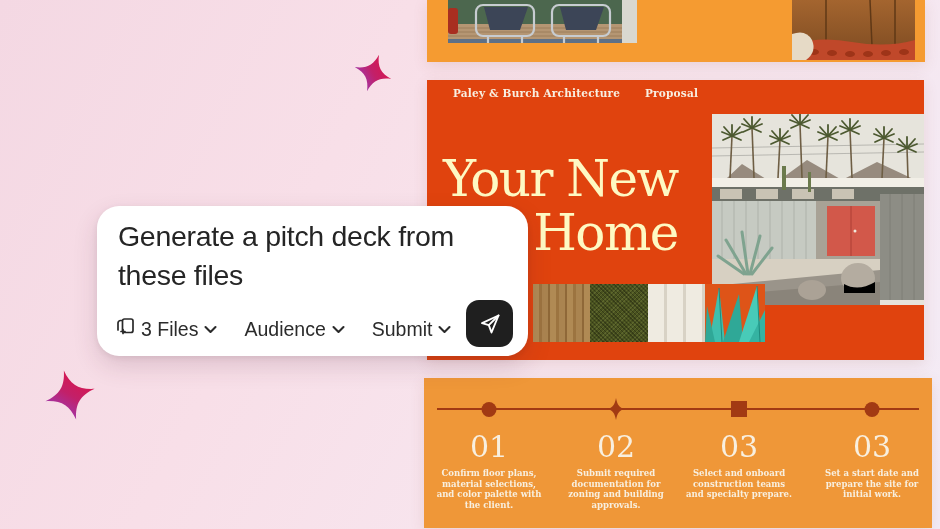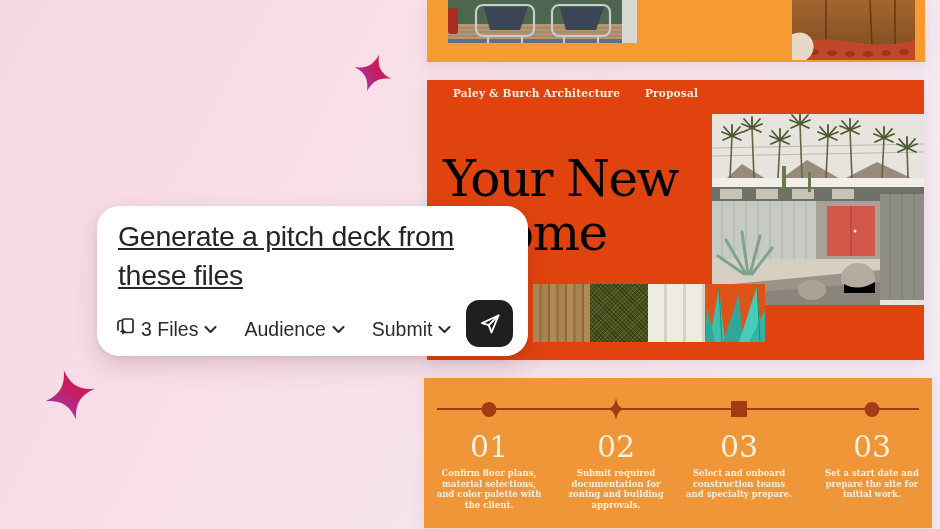--- a/index.html
+++ b/index.html
@@ -23,22 +23,22 @@
   .slide-main { left:427px; top:80px; width:497px; height:280px; background:#E0430E; }
   .slide-main .brand {
     position:absolute; left:11px; top:6px; color:#F8EFE1;
     font:bold 10.5px/14px "DejaVu Serif", serif; letter-spacing:.2px;margin-left:15px;
   }
   .slide-main .doctype {
     position:absolute; left:218px; top:6px; color:#F8EFE1;
     font:bold 10.5px/14px "DejaVu Serif", serif; letter-spacing:.2px;
   }
   .slide-title {
-    position:absolute; left:16px; top:72px; color:#000000;
-    font:normal 50px/54px "DejaVu Serif", serif; letter-spacing:-1.5px; white-space:nowrap;
+    position:absolute; left:16px; top:72px; color:#fef9c3;
+    font:normal 50px/54px "DejaVu Serif", serif; letter-spacing:-1.5px; white-space:nowrap;text-align:right;
   }
   .slide-title .l2 { display:block; padding-left:19px; }
   .house-photo { position:absolute; left:285px; top:34px; width:212px; height:191px; }
   .swatch-row { position:absolute; left:106px; top:204px; height:58px; display:flex; }
   .swatch { height:58px; position:relative; overflow:hidden; }
   .swatch-wood { width:57px;
     background:repeating-linear-gradient(90deg,#B08A54 0 6px,#9C7440 6px 9px,#AA8450 9px 15px,#8F6838 15px 17px); }
   .swatch-fabric { width:58px; background:#49521F;
     background-image:repeating-linear-gradient(45deg,rgba(0,0,0,.28) 0 1px,transparent 1px 3px),
                      repeating-linear-gradient(-45deg,rgba(130,140,70,.35) 0 1px,transparent 1px 3px); }
@@ -65,21 +65,21 @@
 
   
   .card { position:absolute; background:#FFFFFF; border-radius:22px;
     box-shadow:0 10px 24px rgba(90,40,60,.16), 0 2px 6px rgba(0,0,0,.07); }
   .card-small { left:96px; top:109px; width:366px; height:74px; display:flex; align-items:center; }
   .card-small .icon-wrap { margin-left:20px; width:36px; height:36px; display:flex; align-items:center; justify-content:center; }
   .card-small .label { margin-left:15px; color:#2B2B2B; font-size:28.5px; font-weight:400; letter-spacing:-.3px; }
 
   .card-large { left:97px; top:206px; width:431px; height:150px; }
   .prompt-text { position:absolute; left:21px; top:11px; width:380px; color:#252525;
-    font-size:28.5px; line-height:39px; letter-spacing:-.3px;text-decoration:underline; }
+    font-size:28.5px; line-height:39px; letter-spacing:-.3px; }
   .controls { position:absolute; left:19px; bottom:15px; display:flex; align-items:center; gap:27px; }
   .control { display:flex; align-items:center; gap:6px; color:#2B2B2B; font-size:19.5px; cursor:pointer;text-align:right; }
   .send-btn { position:absolute; right:15px; bottom:9px; width:47px; height:47px;
     background:#1F1F1F; border-radius:13px; display:flex; align-items:center; justify-content:center; border:none; cursor:pointer; }
 </style>
 </head>
 <body>
 
 <div class="canvas">
 

